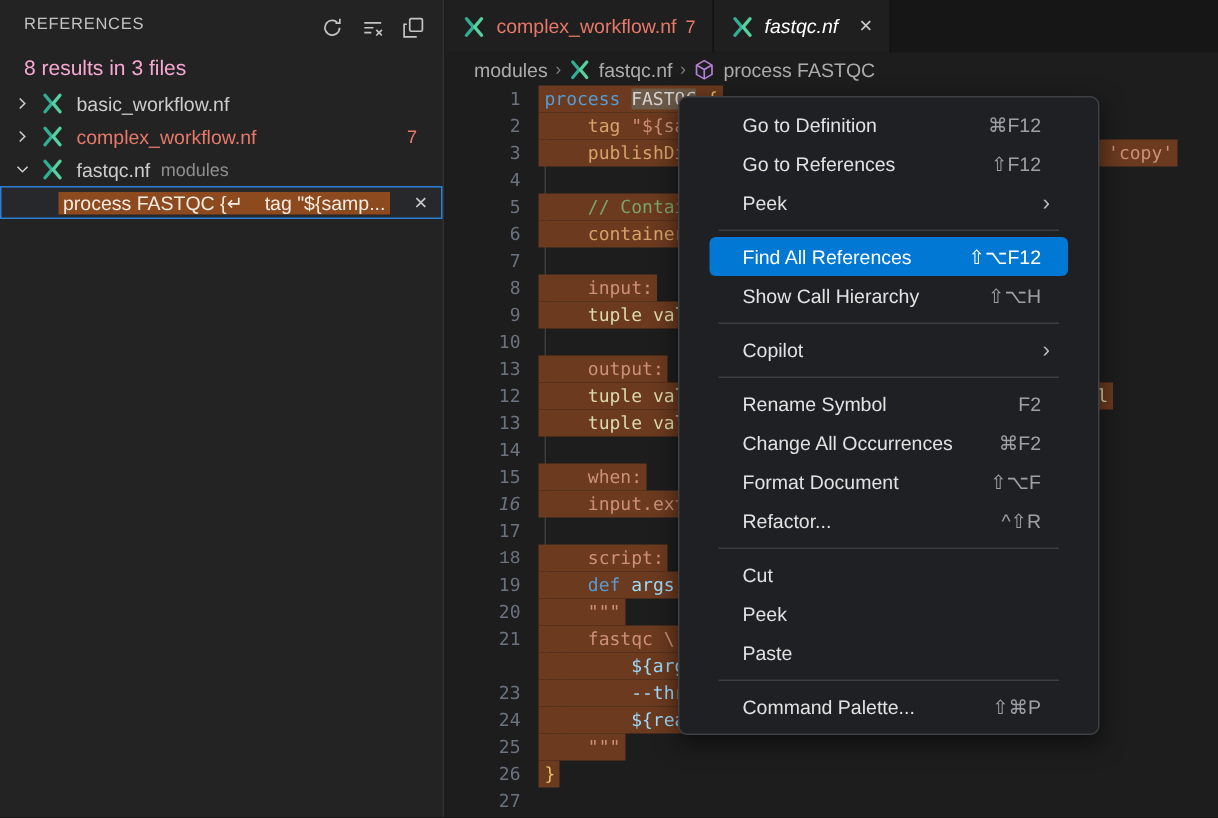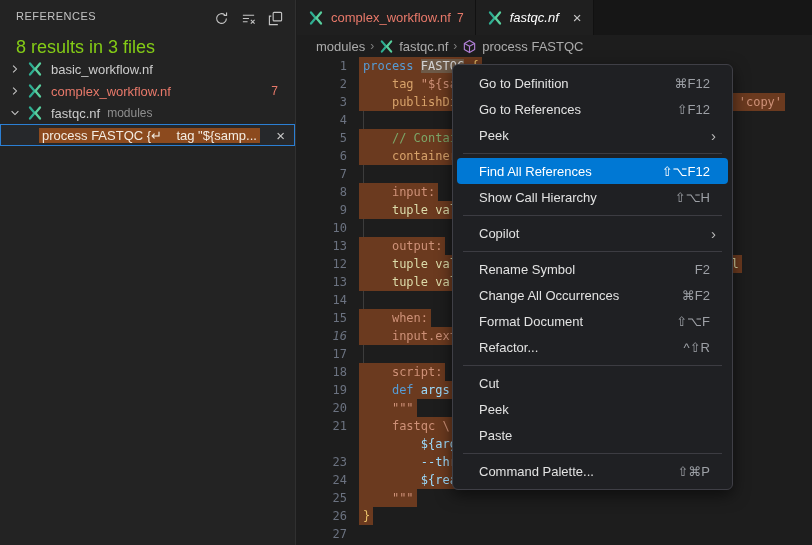--- a/index.html
+++ b/index.html
@@ -6,21 +6,21 @@
   #app{position:relative;width:812px;height:545px;overflow:hidden;
        font-family:"Liberation Sans",sans-serif;color:#ccc;background:#1d1d1d;}
   
   #sidebar{position:absolute;left:0;top:0;width:296px;height:545px;background:#232323;
            border-right:1px solid #303030;box-sizing:border-box;}
   #sb-header{position:absolute;left:0;top:0;width:100%;height:32px;}
   #sb-title{position:absolute;left:16px;top:10px;font-size:11px;letter-spacing:.5px;color:#c2c2c2;}
   #sb-actions{position:absolute;right:10px;top:8px;display:flex;gap:7px;}
   .sb-act{width:20px;height:20px;display:flex;align-items:center;justify-content:center;border-radius:4px;}
   .sb-act svg{stroke:#c5c5c5;fill:none;stroke-width:1.2;}
-  #sb-summary{position:absolute;left:16px;top:37px;font-size:18px;color:#84cc16;}
+  #sb-summary{position:absolute;left:16px;top:37px;font-size:14px;color:#f9a8d4;}
   #tree{position:absolute;left:0;top:58px;width:100%;}
   .tree-row{height:22px;display:flex;align-items:center;padding-left:6px;font-size:13px;color:#cccccc;}
   .tree-chev{width:18px;height:16px;display:flex;align-items:center;justify-content:center;flex:none;}
   .tree-chev svg{stroke:#cccccc;fill:none;stroke-width:1.4;}
   .nf-ico{width:17px;height:16px;margin:0 7px 0 3px;flex:none;}
   .tree-label.err{color:#e8796a;}
   .tree-desc{margin-left:7px;font-size:12px;color:#8f8f8f;}
   .tree-badge{margin-left:auto;margin-right:17px;color:#e8796a;font-size:12px;}
   #ref-row{position:relative;height:22px;box-sizing:border-box;border:1px solid #2b7fd4;background:#26282b;
            display:flex;align-items:center;padding-left:38px;}
@@ -49,21 +49,21 @@
   .gut{position:absolute;left:0;width:50px;height:18px;line-height:18px;text-align:right;color:#6b7280;}
   .code-line{position:absolute;left:66px;height:18px;line-height:18px;white-space:pre;color:var(--plain);}
   .hl{display:inline-block;height:18px;background:var(--refhl);padding:0 3px 0 4px;margin-left:-4px;}
   .tok-kw{color:var(--kw);} .tok-dira{color:var(--dira);} .tok-dirb{color:var(--dirb);}
   .tok-str{color:var(--str);} .tok-cream{color:var(--cream);} .tok-cmt{color:var(--cmt);}
   .tok-var{color:var(--var);} .tok-brace{color:var(--brace);} .tok-plain{color:var(--plain);}
   .whl{background:#6d5a48;}
   .iguide{position:absolute;width:1px;background:rgba(255,255,255,.14);}
   
   #menu{position:absolute;left:452px;top:64px;width:281px;background:#1f2023;border:1px solid #3f3f46;
-        border-radius:6px;box-sizing:border-box;padding:5px 0;box-shadow:0 5px 16px rgba(0,0,0,.55);
+        border-radius:6px;box-sizing:border-box;padding:5px 16px;box-shadow:0 5px 16px rgba(0,0,0,.55);
         font-size:13px;z-index:10;}
   .mi{height:26px;margin:0 4px;border-radius:4px;display:flex;align-items:center;
       padding:0 10px 0 22px;color:#e2e2e2;box-sizing:border-box;}
   .mi .sc{margin-left:auto;color:#9da0a6;padding-right:8px;}
   .mi .sub{margin-left:auto;color:#bababa;font-size:15px;padding-right:2px;}
   .mi.active{background:var(--accent);color:#fff;}
   .mi.active .sc{color:#fff;}
   .msep{height:1px;background:#3c3c42;margin:5px 10px 4px 10px;}
 </style>
 </head>
@@ -212,21 +212,21 @@
         <div class="gut" style="top: 216px;">13</div>
         <div class="code-line" style="top: 216px;"><span class="hl"><span class="tok-plain">    </span><span class="tok-cream">tuple val</span><span class="tok-plain">(sample_id), </span><span class="tok-cream">path</span><span class="tok-plain">("*.zip"), </span><span class="tok-dirb">emit: </span><span class="tok-cream">zip</span></span></div>
         <div class="gut" style="top: 234px;">14</div>
         <div class="code-line" style="top: 234px;"></div>
         <div class="gut" style="top: 252px;">15</div>
         <div class="code-line" style="top: 252px;"><span class="hl"><span class="tok-plain">    </span><span class="tok-dirb">when:</span></span></div>
         <div class="gut" style="top: 270px; font-style: italic;">16</div>
         <div class="code-line" style="top: 270px;"><span class="hl"><span class="tok-plain">    </span><span class="tok-dirb">input.ext</span><span class="tok-plain">.when == null || task.ext.when</span></span></div>
         <div class="gut" style="top: 288px;">17</div>
         <div class="code-line" style="top: 288px;"></div>
-        <div class="gut" style="top: 306px;">18</div>
+        <div class="gut" style="top: 306px; font-family: Liberation Mono, monospace;">18</div>
         <div class="code-line" style="top: 306px;"><span class="hl"><span class="tok-plain">    </span><span class="tok-dirb">script:</span></span></div>
         <div class="gut" style="top: 324px;">19</div>
         <div class="code-line" style="top: 324px;"><span class="hl"><span class="tok-plain">    </span><span class="tok-kw">def </span><span class="tok-var">args</span><span class="tok-plain"> = task.ext.args ?: ''</span></span></div>
         <div class="gut" style="top: 342px;">20</div>
         <div class="code-line" style="top: 342px;"><span class="hl"><span class="tok-plain">    </span><span class="tok-dirb">"""</span></span></div>
         <div class="gut" style="top: 360px;">21</div>
         <div class="code-line" style="top: 360px;"><span class="hl"><span class="tok-plain">    </span><span class="tok-dirb">fastqc \</span></span></div>
         <div class="gut" style="top: 378px; padding-left: 28px;">22</div>
         <div class="code-line" style="top: 378px;"><span class="hl"><span class="tok-plain">        </span><span class="tok-var">${args} \</span></span></div>
         <div class="gut" style="top: 396px;">23</div>

